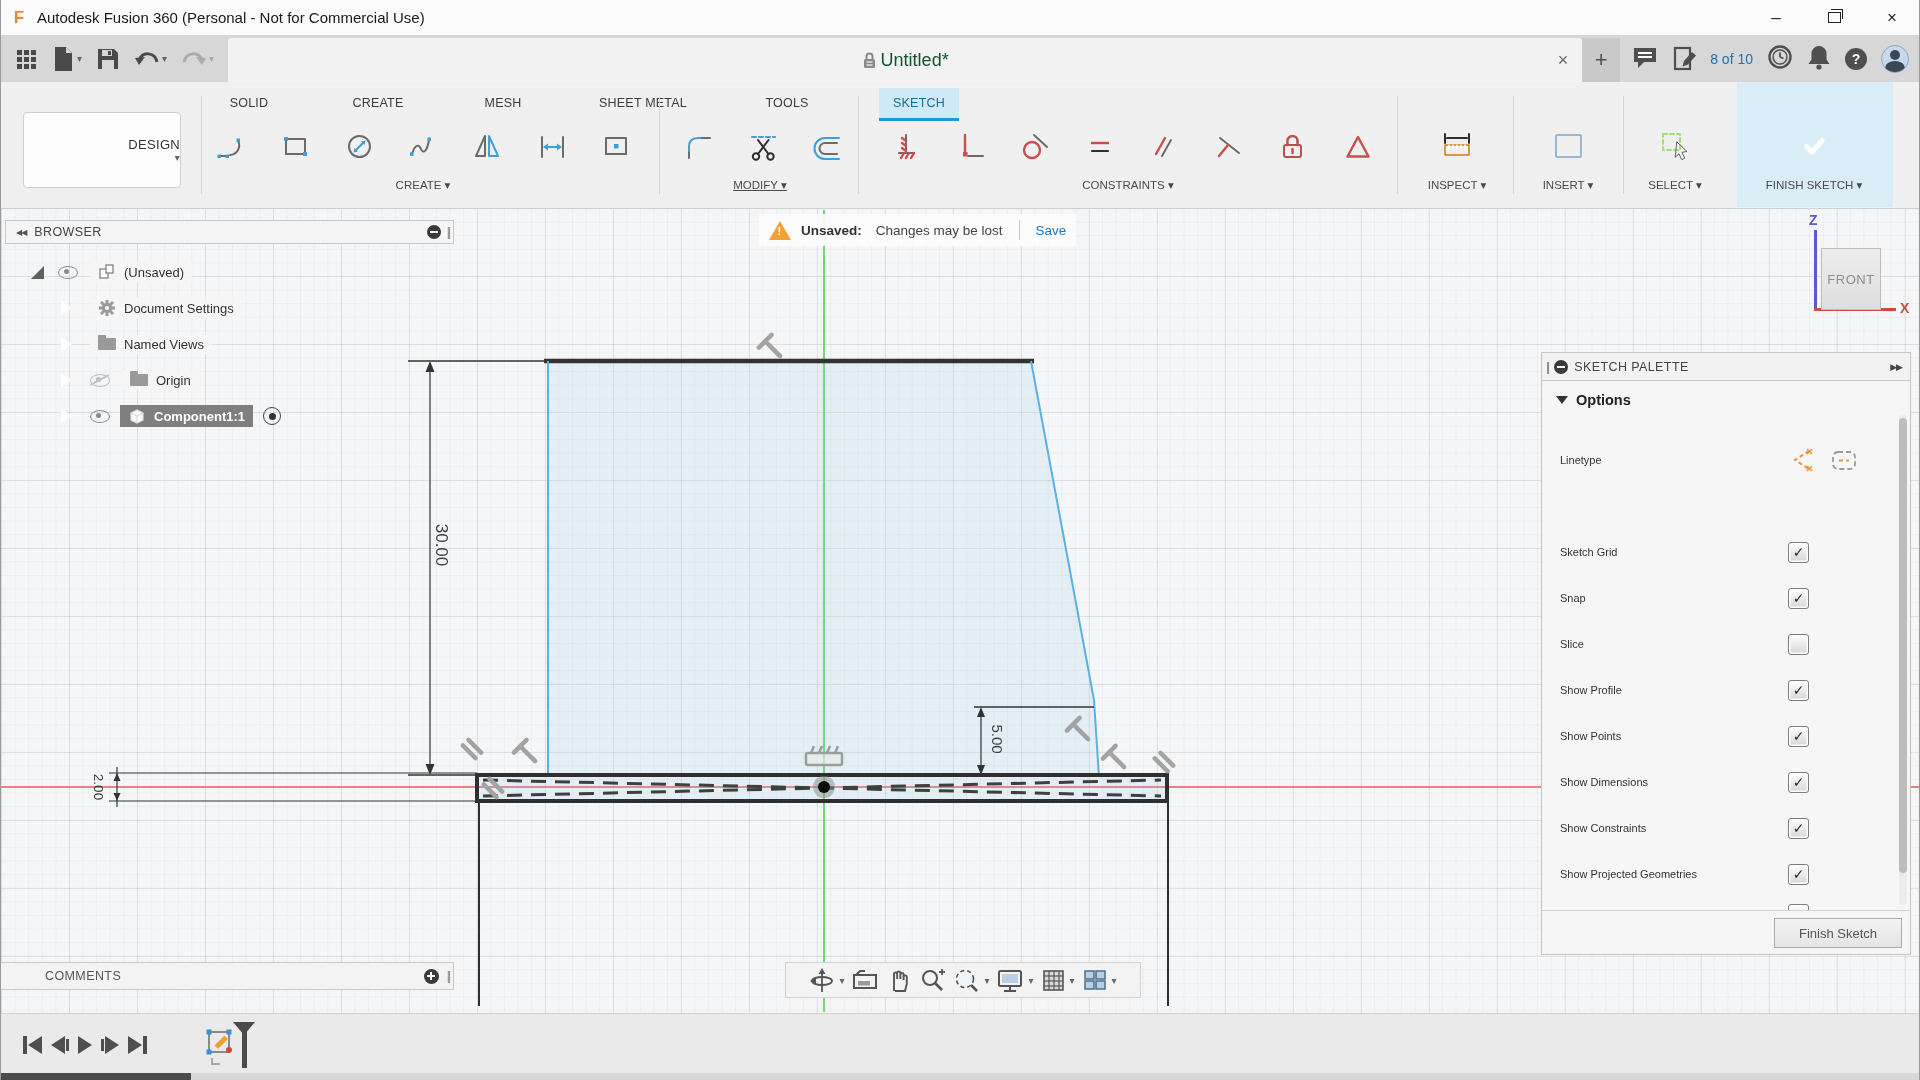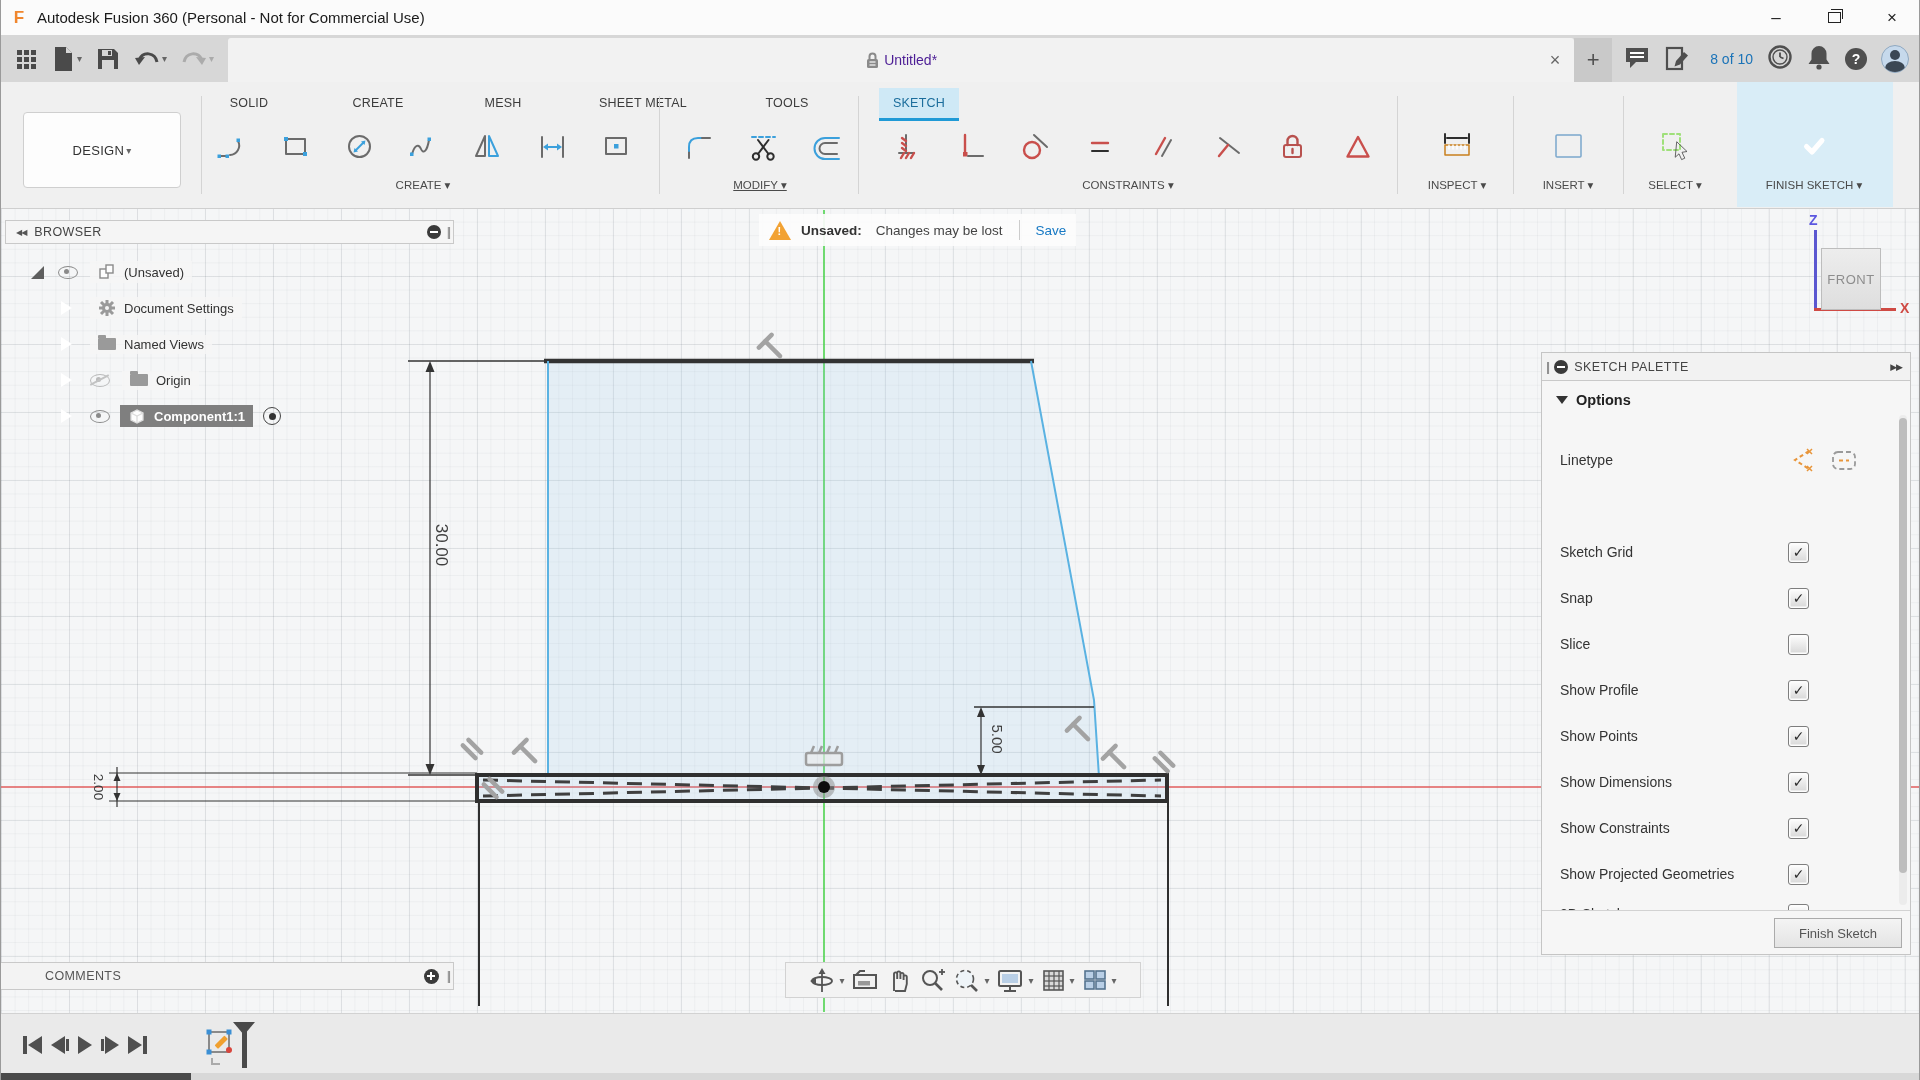--- a/index.html
+++ b/index.html
@@ -17,36 +17,36 @@
   .restore-glyph{width:11px;height:9px;border:1.5px solid #222;position:relative;}
   .restore-glyph:before{content:"";position:absolute;left:2px;top:-4px;width:11px;height:9px;border:1.5px solid #222;border-bottom:none;border-left:none;}
   
   .qat{left:0;top:35px;width:1920px;height:47px;background:#d7d7d7;display:flex;align-items:stretch;}
   .qat-icons{display:flex;align-items:center;gap:6px;padding:0 10px;}
   .qat-btn{display:flex;align-items:center;justify-content:center;padding:0 4px;height:36px;}
   .caret{font-size:10px;color:#666;margin-left:2px;}
   .caret.dis{color:#aaa;}
   .doctab{flex:1;background:#f2f2f2;margin-top:3px;border-top-left-radius:3px;border-top-right-radius:3px;
           display:flex;align-items:center;justify-content:center;position:relative;}
-  .doctab-label{font-size:14px;color:#4c1d95;margin-left:4px;}
+  .doctab-label{font-size:18px;color:#14532d;margin-left:4px;}
   .doctab-close{position:absolute;right:14px;font-size:18px;color:#666;line-height:1;}
   .newtab{width:38px;margin-top:3px;background:#c9c9c9;display:flex;align-items:center;justify-content:center;
           font-size:22px;color:#4f4f4f;}
   .qat-right{display:flex;align-items:center;gap:14px;padding:0 12px;}
-  .jobs{display:flex;align-items:center;gap:20px;}
+  .jobs{display:flex;align-items:center;gap:12px;}
   .jobs-count{font-size:14px;color:#1a73b8;}
   .avatar{width:26px;height:26px;border-radius:50%;background:#c6d9ec;border:1px solid #8fa8c0;position:relative;overflow:hidden;}
   .avatar:before{content:"";position:absolute;left:8px;top:4px;width:10px;height:10px;border-radius:50%;background:#3b4754;}
   .avatar:after{content:"";position:absolute;left:3px;top:15px;width:20px;height:14px;border-radius:50%;background:#3b4754;}
   .help-circle{width:22px;height:22px;border-radius:50%;background:#4f4f4f;color:#fff;font-size:14px;font-weight:bold;
       display:flex;align-items:center;justify-content:center;}
   
   .ribbon{left:0;top:82px;width:1920px;height:126px;background:#f0f0f0;border-bottom:1px solid #cfcfcf;}
   .design-btn{left:22px;top:30px;width:156px;height:74px;background:#fdfdfd;border:1px solid #cfcfcf;border-radius:4px;
-      display:flex;align-items:center;justify-content:center;font-size:13px;color:#333;letter-spacing:.3px;}
+      display:flex;align-items:flex-end;justify-content:center;font-size:13px;color:#333;letter-spacing:.3px;flex-direction:column;}
   .rtab{top:6px;height:30px;display:flex;align-items:center;justify-content:center;font-size:12.5px;color:#3c3c3c;letter-spacing:.2px;}
   .rtab.active{background:#cfe9f6;color:#1b6d9c;border-bottom:3px solid #1f9ad6;}
   .toolico{top:46px;width:38px;height:36px;display:flex;align-items:center;justify-content:center;}
   .grouplabel{top:96px;font-size:11.5px;color:#4a4a4a;text-align:center;white-space:nowrap;transform:translateX(-50%);}
   .rsep{top:14px;width:1px;height:98px;background:#d4d4d4;}
   .finishblock{left:1736px;top:0;width:156px;height:125px;background:#d9edf7;}
   .tool *{fill:none;stroke-linecap:round;stroke-linejoin:round;}
   .tool .g{stroke:#6b6b6b;stroke-width:2;}
   .tool .k{stroke:#2e2e2e;stroke-width:2;}
   .tool .b{stroke:#3ba0dc;stroke-width:2;}
@@ -106,21 +106,21 @@
   
   .palette{left:1540px;top:352px;width:370px;height:603px;background:#f6f6f6;border:1px solid #c5c5c5;box-sizing:border-box;}
   .pheader{height:27px;background:#f2f2f2;border-bottom:1px solid #c9c9c9;display:flex;align-items:center;}
   .pheader .grip{margin:0 6px 0 4px;}
   .pheader .ptitle{font-size:12.5px;color:#444;letter-spacing:.4px;margin-left:6px;}
   .pheader .expand{margin-left:auto;margin-right:8px;font-size:9px;color:#444;letter-spacing:-1px;}
   .pbody{position:absolute;left:0;top:27px;width:368px;height:533px;overflow:hidden;}
   .psection{position:absolute;left:14px;top:12px;font-size:14.5px;font-weight:bold;color:#222;display:flex;align-items:center;gap:8px;}
   .psection .tri{width:0;height:0;border-left:6px solid transparent;border-right:6px solid transparent;border-top:8px solid #333;}
   .prow{position:absolute;left:0;width:368px;height:44px;display:flex;align-items:center;}
-  .plabel{margin-left:18px;font-size:14px;color:#333;}
+  .plabel{margin-left:18px;font-size:11px;color:#333;}
   .pctrl{position:absolute;left:246px;display:flex;align-items:center;gap:14px;}
   .chk{width:19px;height:19px;border:1px solid #7e7e7e;border-radius:3px;background:linear-gradient(#fefefe,#d7d7d7);
      display:flex;align-items:center;justify-content:center;font-size:14px;font-weight:bold;color:#2d2d2d;box-shadow:inset 0 0 0 1.5px #fdfdfd;}
   .pscroll{position:absolute;right:3px;top:35px;width:8px;height:490px;background:#ececec;border-radius:4px;}
   .pscroll i{position:absolute;left:0;top:3px;width:8px;height:455px;background:#bdbdbd;border-radius:4px;display:block;}
   .pfooter{position:absolute;left:0;bottom:0;width:368px;height:43px;border-top:1px solid #d2d2d2;background:#f6f6f6;}
   .finish-btn{position:absolute;right:8px;top:7px;width:126px;height:28px;background:linear-gradient(#f4f4f4,#e4e4e4);
      border:1px solid #ababab;display:flex;align-items:center;justify-content:center;font-size:13px;color:#555;}
   
   .commentsbar{left:0;top:962px;width:453px;height:28px;background:#f3f3f3;border:1px solid #c9c9c9;border-left:none;

